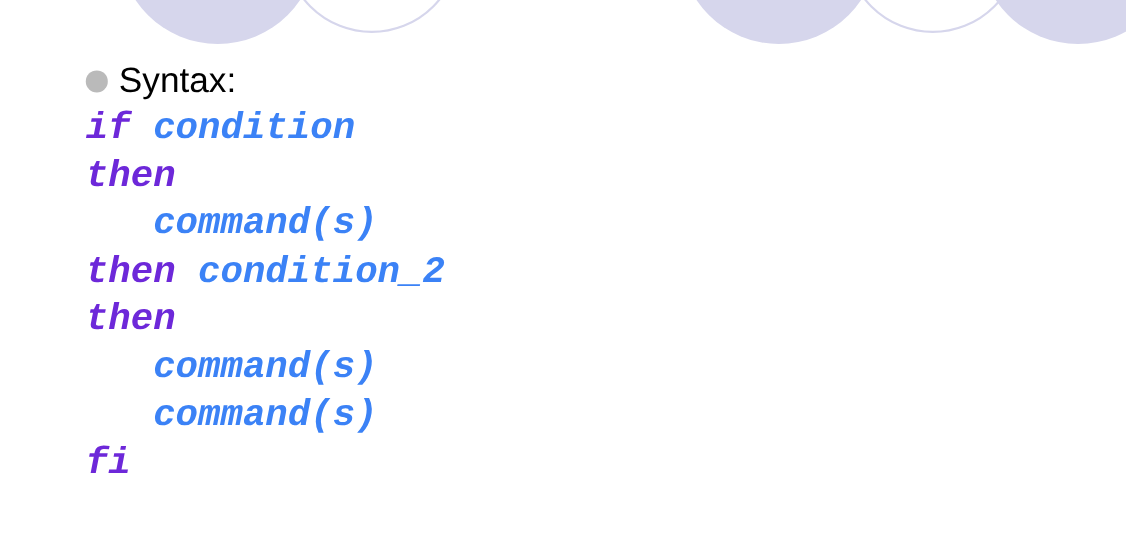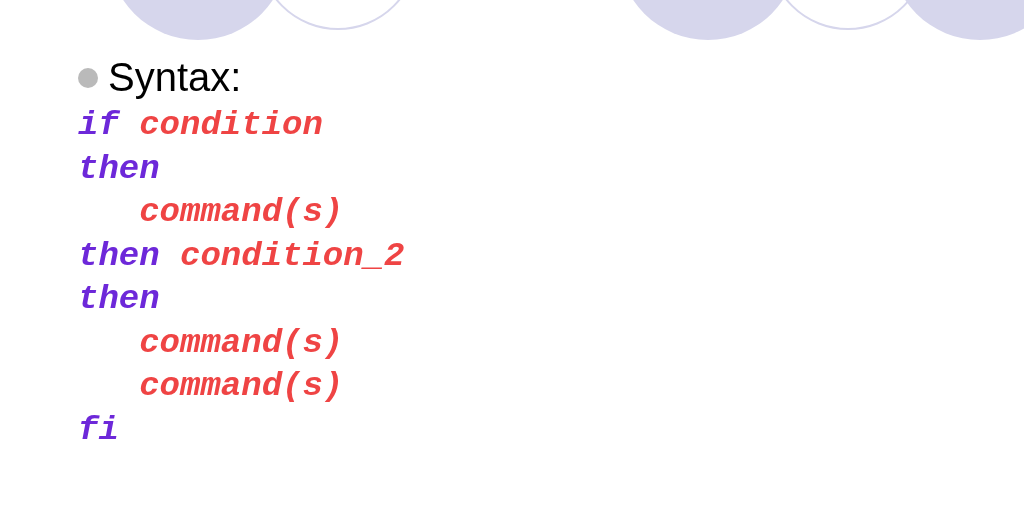--- a/index.html
+++ b/index.html
@@ -39,39 +39,39 @@
     .bullet {
       width: 20px;
       height: 20px;
       background: #bababa;
       border-radius: 50%;
       margin-right: 10px;
       flex-shrink: 0;
     }
     .syntax-label {
       font-family: Arial, sans-serif;
-      font-size: 40px;
+      font-size: 32px;
       color: #000000;
     }
     .code-block {
       margin-top: 4px;
     }
     .code-line {
       font-family: "Courier New", Courier, monospace;
       font-size: 34px;
       font-weight: bold;
       font-style: italic;
       line-height: 1.28;
       white-space: pre;
     }
     .kw {
       color: #6d28d9;
     }
     .txt {
-      color: #ef4444;
+      color: #3b82f6;
     }
   </style>
 </head>
 <body>
 
 <div class="circle circle-filled" style="width:180px;height:180px;left:108px;top:-140px;"></div>
 <div class="circle circle-outline" style="width:160px;height:160px;left:258px;top:-130px;"></div>
 <div class="circle circle-filled" style="width:180px;height:180px;left:618px;top:-140px;"></div>
 <div class="circle circle-outline" style="width:160px;height:160px;left:768px;top:-130px;"></div>
 <div class="circle circle-filled" style="width:180px;height:180px;left:890px;top:-140px;"></div>

